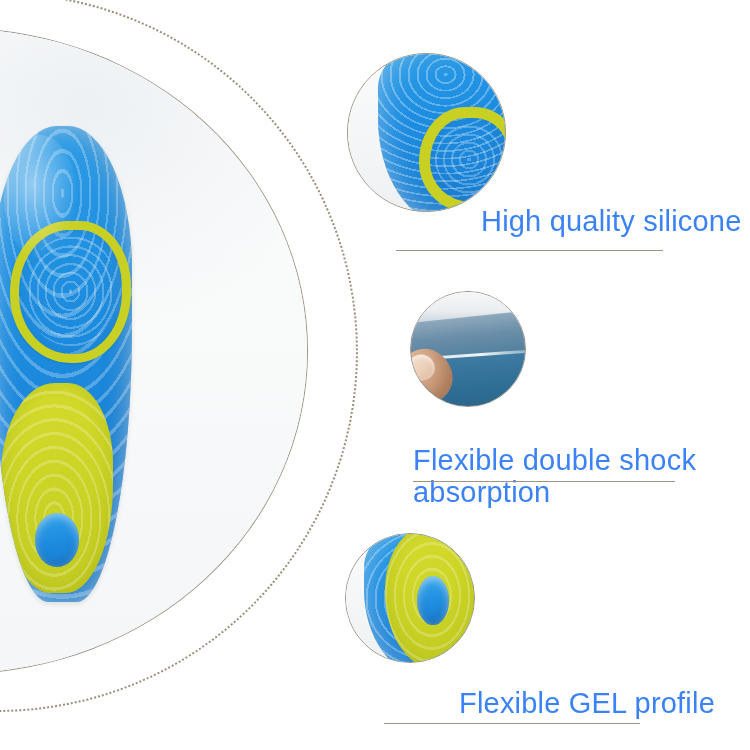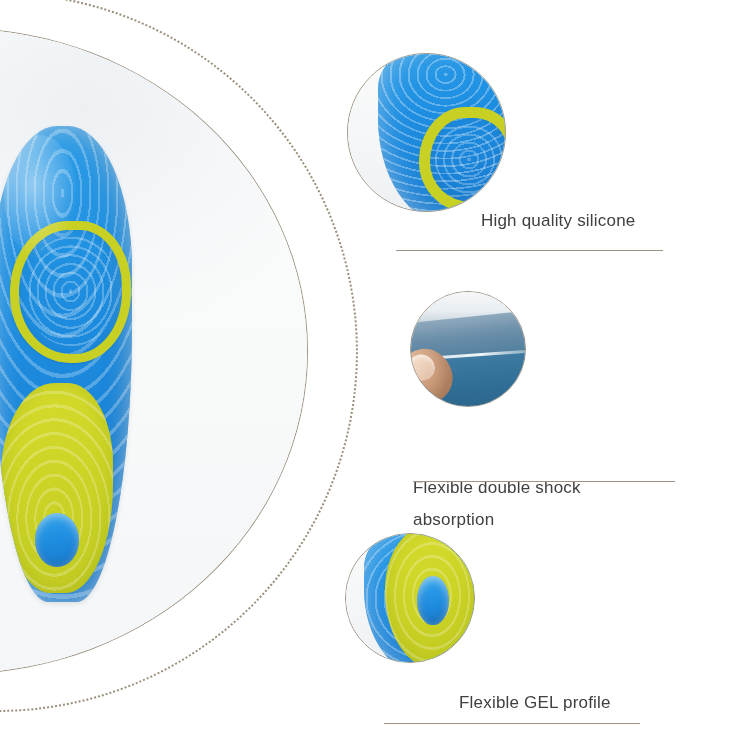--- a/index.html
+++ b/index.html
@@ -305,22 +305,22 @@
     width: 34%; height: 34%;
     border-radius: 50%;
     background: linear-gradient(168deg, #35a7ec 0%, #1f8de0 55%, #1b7ccb 100%);
     box-shadow: inset 0 3px 9px rgba(255,255,255,0.55),
                 inset 0 -4px 8px rgba(10,70,130,0.38);
   }
 
   
   .label {
     position: absolute;
-    color: #404040;
-    font-size: 17px;
+    color: #3b82f6;
+    font-size: 29px;
     line-height: 32px;
     white-space: pre-line;
     letter-spacing: 0.2px;
   }
   .rule {
     position: absolute;
     height: 1px;
     background: #9c9383;
   }
 </style>
@@ -362,21 +362,21 @@
     <div class="cc2-photo">
       <div class="cc2-sky"></div>
       <div class="cc2-fabric-top"></div>
       <div class="cc2-fabric-bot"></div>
       <div class="cc2-seam"></div>
       <div class="cc2-thumb">
         <div class="cc2-nail"></div>
       </div>
     </div>
   </div>
-  <div class="label" style="left:413px; top:472px;">Flexible double shock
+  <div class="label" style="left:413px; top:444px;">Flexible double shock
 absorption</div>
   <div class="rule" style="left:413px; top:481px; width:262px;"></div>
 
   <div class="callout-circle" style="left:345px; top:533px; width:130px; height:130px;">
     <div class="cc-photo">
       <div class="cc3-slab">
         <div class="cc3-yellow">
           <div class="cc3-blue-oval"></div>
         </div>
       </div>

